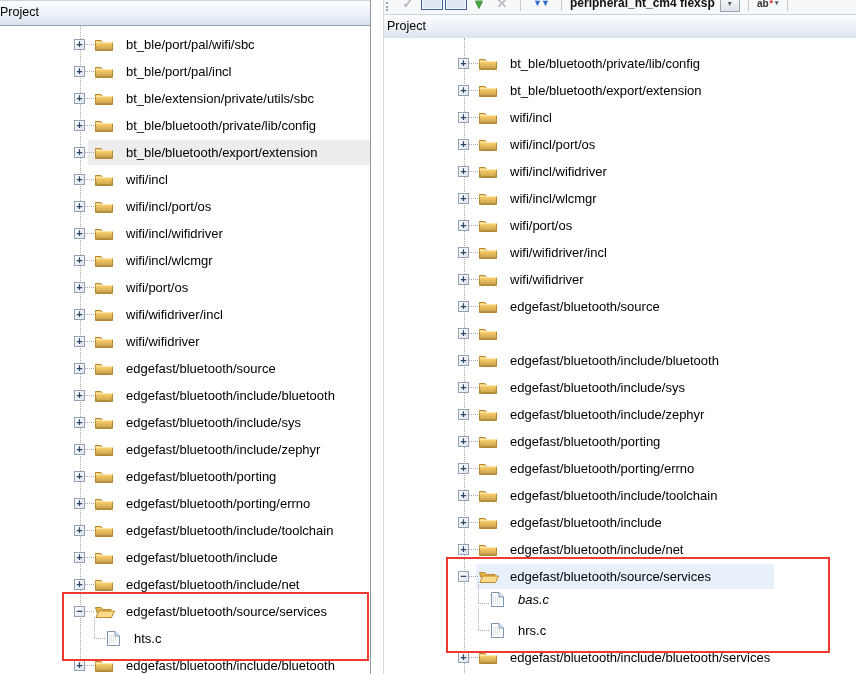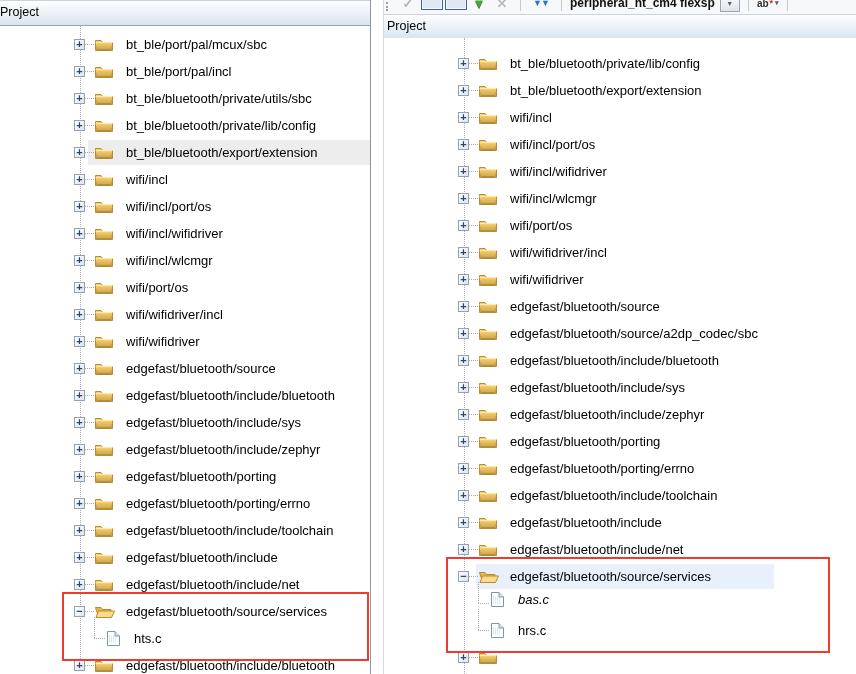--- a/index.html
+++ b/index.html
@@ -88,21 +88,21 @@
               <path d="M1.5 5.5 h17" stroke="#fde9ab"></path>
               <rect x="2.5" y="6.5" width="15" height="6" fill="url(#gf)"></rect>
               <defs>
                 <linearGradient id="gf" x1="0" y1="0" x2="0" y2="1">
                   <stop offset="0" stop-color="#fde29a"></stop>
                   <stop offset="1" stop-color="#eeb salt"></stop>
                 </linearGradient>
               </defs>
               <rect x="2.5" y="6.2" width="15" height="6.3" fill="#f4c45d" opacity="0.85"></rect>
             </svg></div>
-          <div class="label">bt_ble/port/pal/mcux/sbc</div>
+          <div class="label">bt_ble/port/pal/wifi/sbc</div>
         </div>
         <div class="row" style="top:32px;">
           <div class="expand">+</div>
           <div class="stub"></div>
           <div class="icon parent"><svg width="20" height="15" viewBox="0 0 20 15">
               <path d="M1.5 3.5 h5.5 l1.6 2 h9.9 v8 h-17 z" fill="#f6cf74" stroke="#b98a2e"></path>
               <path d="M1.5 5.5 h17" stroke="#fde9ab"></path>
               <rect x="2.5" y="6.5" width="15" height="6" fill="url(#gf)"></rect>
               <defs>
                 <linearGradient id="gf" x1="0" y1="0" x2="0" y2="1">
@@ -122,21 +122,21 @@
               <path d="M1.5 5.5 h17" stroke="#fde9ab"></path>
               <rect x="2.5" y="6.5" width="15" height="6" fill="url(#gf)"></rect>
               <defs>
                 <linearGradient id="gf" x1="0" y1="0" x2="0" y2="1">
                   <stop offset="0" stop-color="#fde29a"></stop>
                   <stop offset="1" stop-color="#eeb salt"></stop>
                 </linearGradient>
               </defs>
               <rect x="2.5" y="6.2" width="15" height="6.3" fill="#f4c45d" opacity="0.85"></rect>
             </svg></div>
-          <div class="label">bt_ble/bluetooth/private/utils/sbc</div>
+          <div class="label">bt_ble/extension/private/utils/sbc</div>
         </div>
         <div class="row" style="top:86px;">
           <div class="expand">+</div>
           <div class="stub"></div>
           <div class="icon parent"><svg width="20" height="15" viewBox="0 0 20 15">
               <path d="M1.5 3.5 h5.5 l1.6 2 h9.9 v8 h-17 z" fill="#f6cf74" stroke="#b98a2e"></path>
               <path d="M1.5 5.5 h17" stroke="#fde9ab"></path>
               <rect x="2.5" y="6.5" width="15" height="6" fill="url(#gf)"></rect>
               <defs>
                 <linearGradient id="gf" x1="0" y1="0" x2="0" y2="1">
@@ -691,21 +691,20 @@
               <path d="M1.5 5.5 h17" stroke="#fde9ab"></path>
               <rect x="2.5" y="6.5" width="15" height="6" fill="url(#gf)"></rect>
               <defs>
                 <linearGradient id="gf" x1="0" y1="0" x2="0" y2="1">
                   <stop offset="0" stop-color="#fde29a"></stop>
                   <stop offset="1" stop-color="#eeb salt"></stop>
                 </linearGradient>
               </defs>
               <rect x="2.5" y="6.2" width="15" height="6.3" fill="#f4c45d" opacity="0.85"></rect>
             </svg></div>
-          <div class="label">edgefast/bluetooth/source/a2dp_codec/sbc</div>
         </div>
         <div class="row" style="top:309px;">
           <div class="expand">+</div>
           <div class="stub"></div>
           <div class="icon parent"><svg width="20" height="15" viewBox="0 0 20 15">
               <path d="M1.5 3.5 h5.5 l1.6 2 h9.9 v8 h-17 z" fill="#f6cf74" stroke="#b98a2e"></path>
               <path d="M1.5 5.5 h17" stroke="#fde9ab"></path>
               <rect x="2.5" y="6.5" width="15" height="6" fill="url(#gf)"></rect>
               <defs>
                 <linearGradient id="gf" x1="0" y1="0" x2="0" y2="1">
@@ -884,20 +883,21 @@
               <path d="M1.5 5.5 h17" stroke="#fde9ab"></path>
               <rect x="2.5" y="6.5" width="15" height="6" fill="url(#gf)"></rect>
               <defs>
                 <linearGradient id="gf" x1="0" y1="0" x2="0" y2="1">
                   <stop offset="0" stop-color="#fde29a"></stop>
                   <stop offset="1" stop-color="#eeb salt"></stop>
                 </linearGradient>
               </defs>
               <rect x="2.5" y="6.2" width="15" height="6.3" fill="#f4c45d" opacity="0.85"></rect>
             </svg></div>
+          <div class="label">edgefast/bluetooth/include/bluetooth/services</div>
         </div>
         <div class="row" style="top:633px;">
           <div class="label"></div>
         </div>
         <div class="redbox" style="top: 519px; height: 92px; left: 62px; right: 27px;"></div>
       </div>
   </section>
 
 </div>
 

